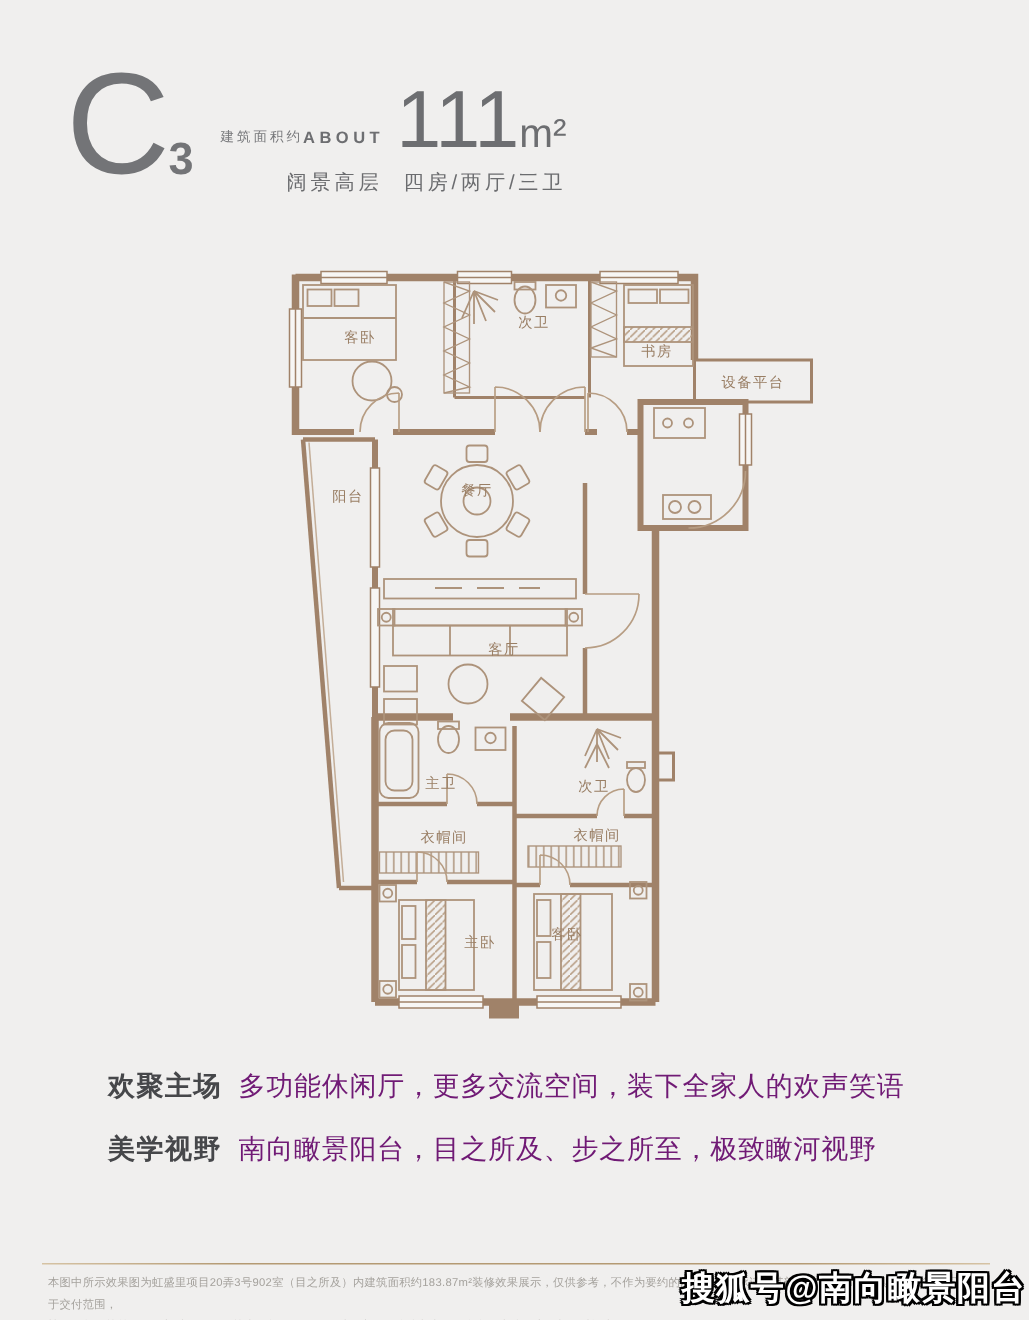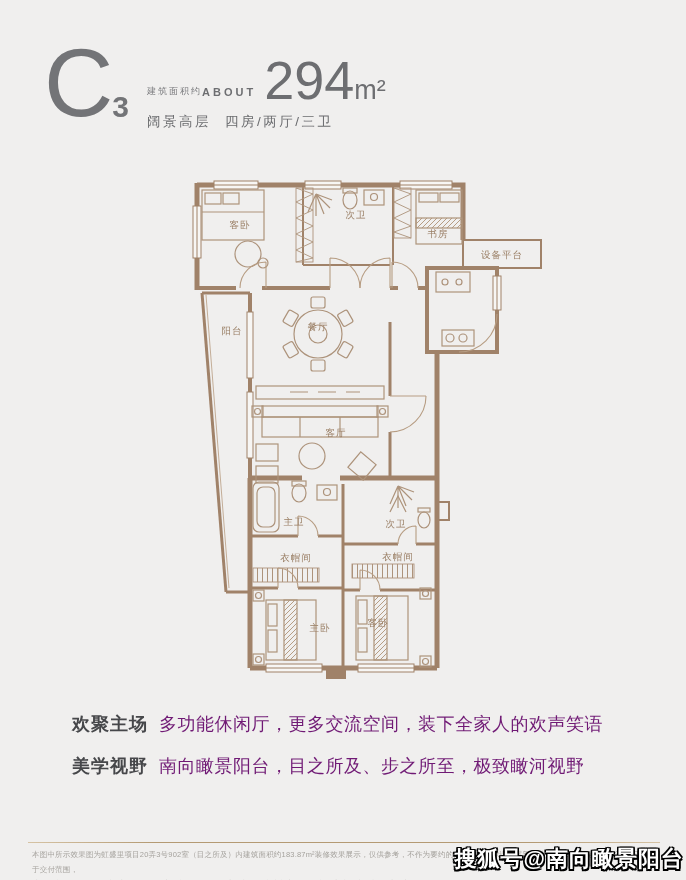--- a/index.html
+++ b/index.html
@@ -17,21 +17,21 @@
   .unit-badge{display:flex;align-items:flex-end;line-height:0.78;}
   .unit-letter{font-size:96px;font-weight:400;color:#737477;letter-spacing:-2px;}
   .unit-number{font-size:30px;font-weight:700;color:#737477;margin-left:1px;margin-bottom:2px;}
   .header-right{margin-left:18px;padding-top:10px;}
   .area-row{display:flex;align-items:flex-end;}
   .area-label{display:flex;flex-direction:row;align-items:flex-end;margin-right:8px;margin-bottom:7px;}
   .area-label-cn{font-size:9px;letter-spacing:2px;color:#77787b;}
   .area-label-en{font-size:11px;font-weight:700;letter-spacing:3px;color:#6d6e71;margin-top:1px;}
   .area-value{font-size:54px;line-height:0.9;color:#6d6e71;letter-spacing:0;}
   .area-unit{font-size:27px;color:#6d6e71;}
-  .subtitle{margin-top:8px;font-size:13.5px;color:#6b6c6f;letter-spacing:2.5px;display:flex;gap:14px;}
+  .subtitle{margin-top:8px;font-size:13.5px;color:#6b6c6f;letter-spacing:2.5px;display:flex;gap:14px;margin-left:44px;}
 
   
   svg.plan{position:absolute;left:0;top:0;}
   svg.plan text{font-family:"Liberation Sans","DejaVu Sans",sans-serif;font-size:9.5px;fill:#997e64;letter-spacing:1px;}
 
   
   .features{position:absolute;left:72px;top:712px;}
   .feature-row{display:flex;align-items:baseline;margin-bottom:17.5px;font-size:18px;}
   .feature-title{font-weight:700;color:#46474a;letter-spacing:1px;margin-right:11px;white-space:nowrap;}
   .feature-desc{color:#701a75;letter-spacing:0.5px;white-space:nowrap;}
@@ -52,21 +52,21 @@
     <div class="unit-badge">
       <span class="unit-letter">C</span>
       <span class="unit-number">3</span>
     </div>
     <div class="header-right">
       <div class="area-row">
         <div class="area-label">
           <span class="area-label-cn">建筑面积约</span>
           <span class="area-label-en">ABOUT</span>
         </div>
-        <div class="area-value"><span>294</span><span class="area-unit">m²</span></div>
+        <div class="area-value"><span>111</span><span class="area-unit">m²</span></div>
       </div>
       <div class="subtitle">
         <span>阔景高层</span>
         <span>四房/两厅/三卫</span>
       </div>
     </div>
   </div>
 
   <svg class="plan" width="686" height="880" viewBox="0 0 686 880">
     <defs>

